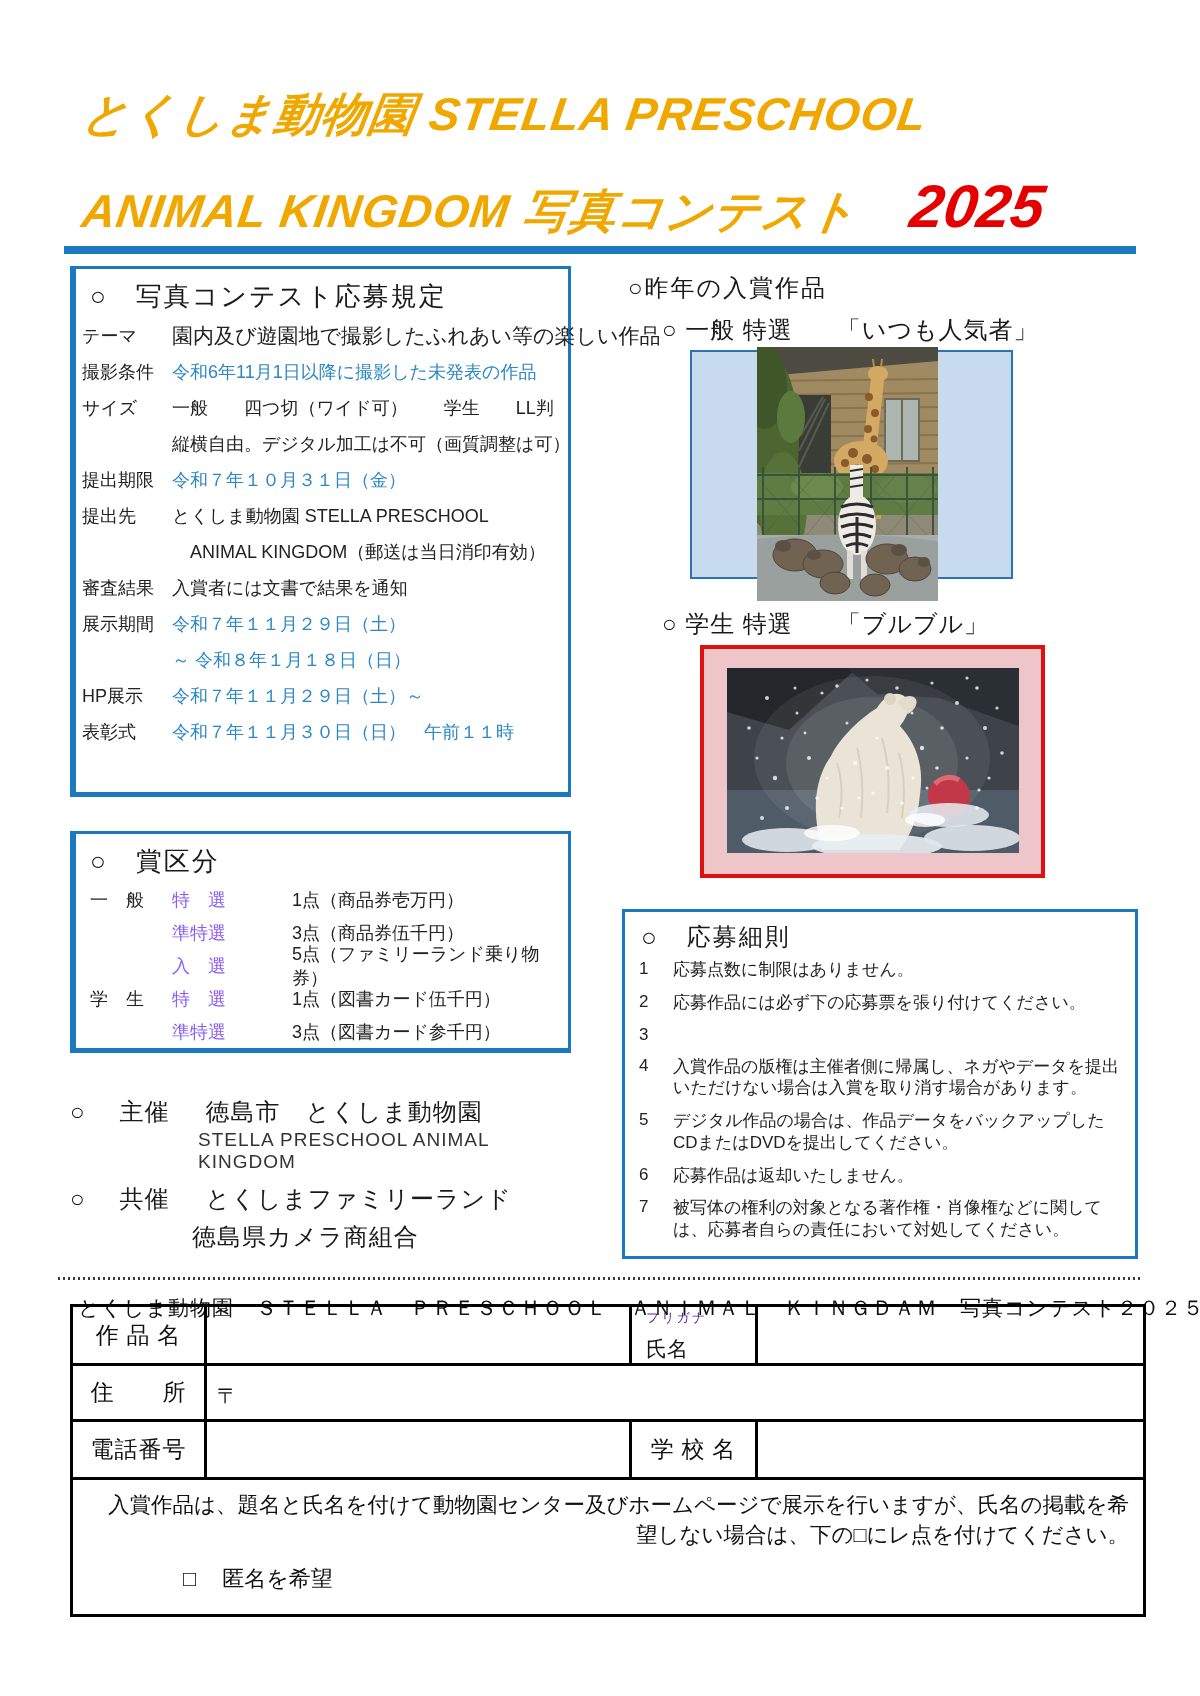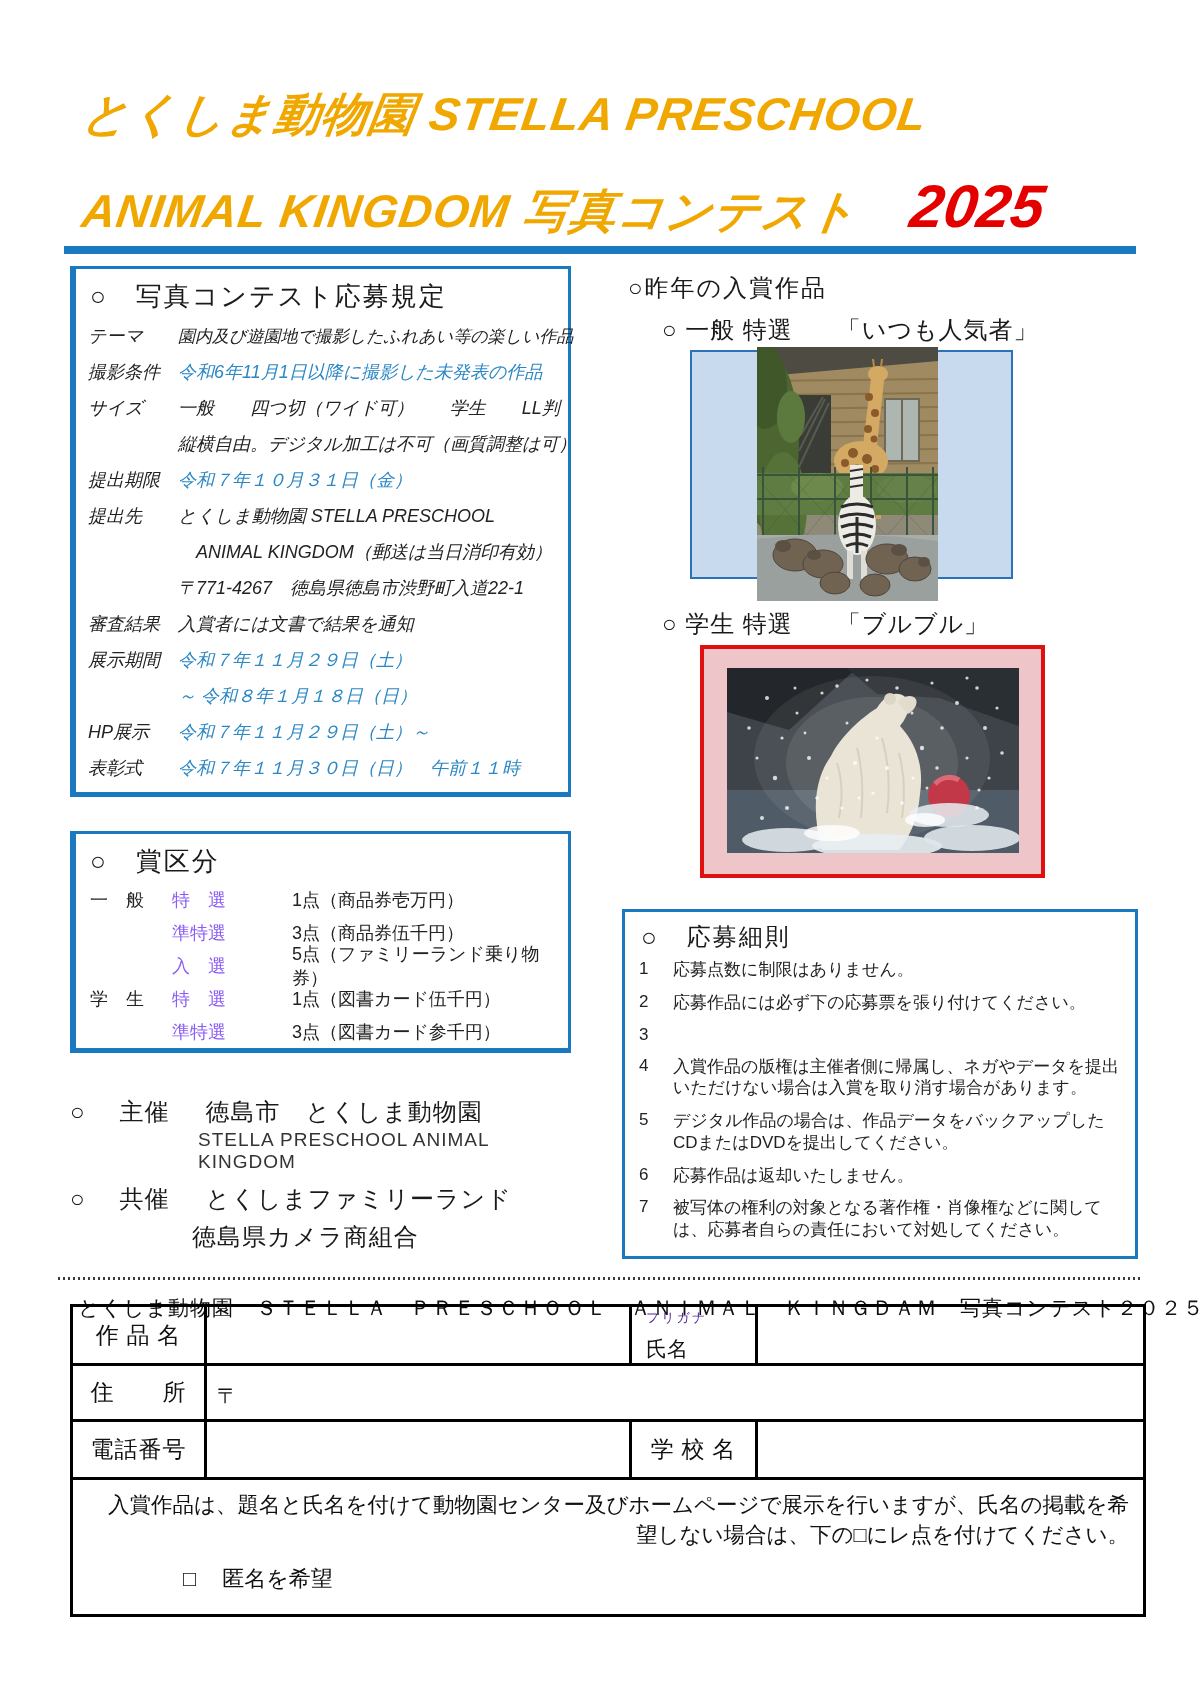--- a/index.html
+++ b/index.html
@@ -22,24 +22,24 @@
   
   .blue-box { border:3px solid #1B79C0; border-left-width:6px; border-bottom-width:5px; background:#fff; }
   .rules-box { left:70px; top:266px; width:501px; height:531px; }
   .prize-box { left:70px; top:831px; width:501px; height:222px; }
   .detail-box { left:622px; top:909px; width:516px; height:350px; border:3px solid #1B79C0; background:#fff; }
 
   .box-heading { display:flex; align-items:center; padding:10px 0 4px 14px;
                  font-size:26px; color:#1a1a1a; letter-spacing:2px; }
   .box-heading .marker { margin-right:28px; font-size:26px; }
 
-  .rule-row { display:flex; align-items:center; height:36px; padding-left:12px; padding-right:8px;font-style:italic; }
+  .rule-row { display:flex; align-items:center; height:36px; padding-left:6px; padding-right:8px; }
   .rule-label { width:90px; flex:none; font-size:18px; color:#222; }
   .rule-text { flex:1; font-size:18px; color:#222; white-space:nowrap; }
-  .rule-text.small { font-size:17px; }
+  .rule-text.small { font-size:21px; }
   .rule-row.blue .rule-text { color:#2B87C5; }
 
   .prize-row { display:flex; align-items:center; height:33px; padding-left:14px; }
   .prize-cat  { width:82px; flex:none; font-size:18px; color:#222; }
   .prize-rank { width:120px; flex:none; font-size:18px; color:#8b5cf6; }
   .prize-detail { flex:1; font-size:18px; color:#222; }
 
   
   .organizers { left:70px; top:1096px; width:500px; }
   .org-line { display:flex; align-items:center; font-size:24px; color:#1a1a1a; letter-spacing:1px; }
@@ -128,24 +128,20 @@
       <span class="rule-label">提出期限</span>
       <span class="rule-text">令和７年１０月３１日（金）</span>
     </div>
     <div class="rule-row">
       <span class="rule-label">提出先</span>
       <span class="rule-text">とくしま動物園 STELLA PRESCHOOL</span>
     </div>
     <div class="rule-row">
       <span class="rule-label"></span>
       <span class="rule-text">　ANIMAL KINGDOM（郵送は当日消印有効）</span>
-    </div>
-    <div class="rule-row">
-      <span class="rule-label"></span>
-      <span class="rule-text">〒771-4267　徳島県徳島市渋野町入道22-1</span>
     </div>
     <div class="rule-row">
       <span class="rule-label">審査結果</span>
       <span class="rule-text">入賞者には文書で結果を通知</span>
     </div>
     <div class="rule-row blue">
       <span class="rule-label">展示期間</span>
       <span class="rule-text">令和７年１１月２９日（土）</span>
     </div>
     <div class="rule-row blue">

